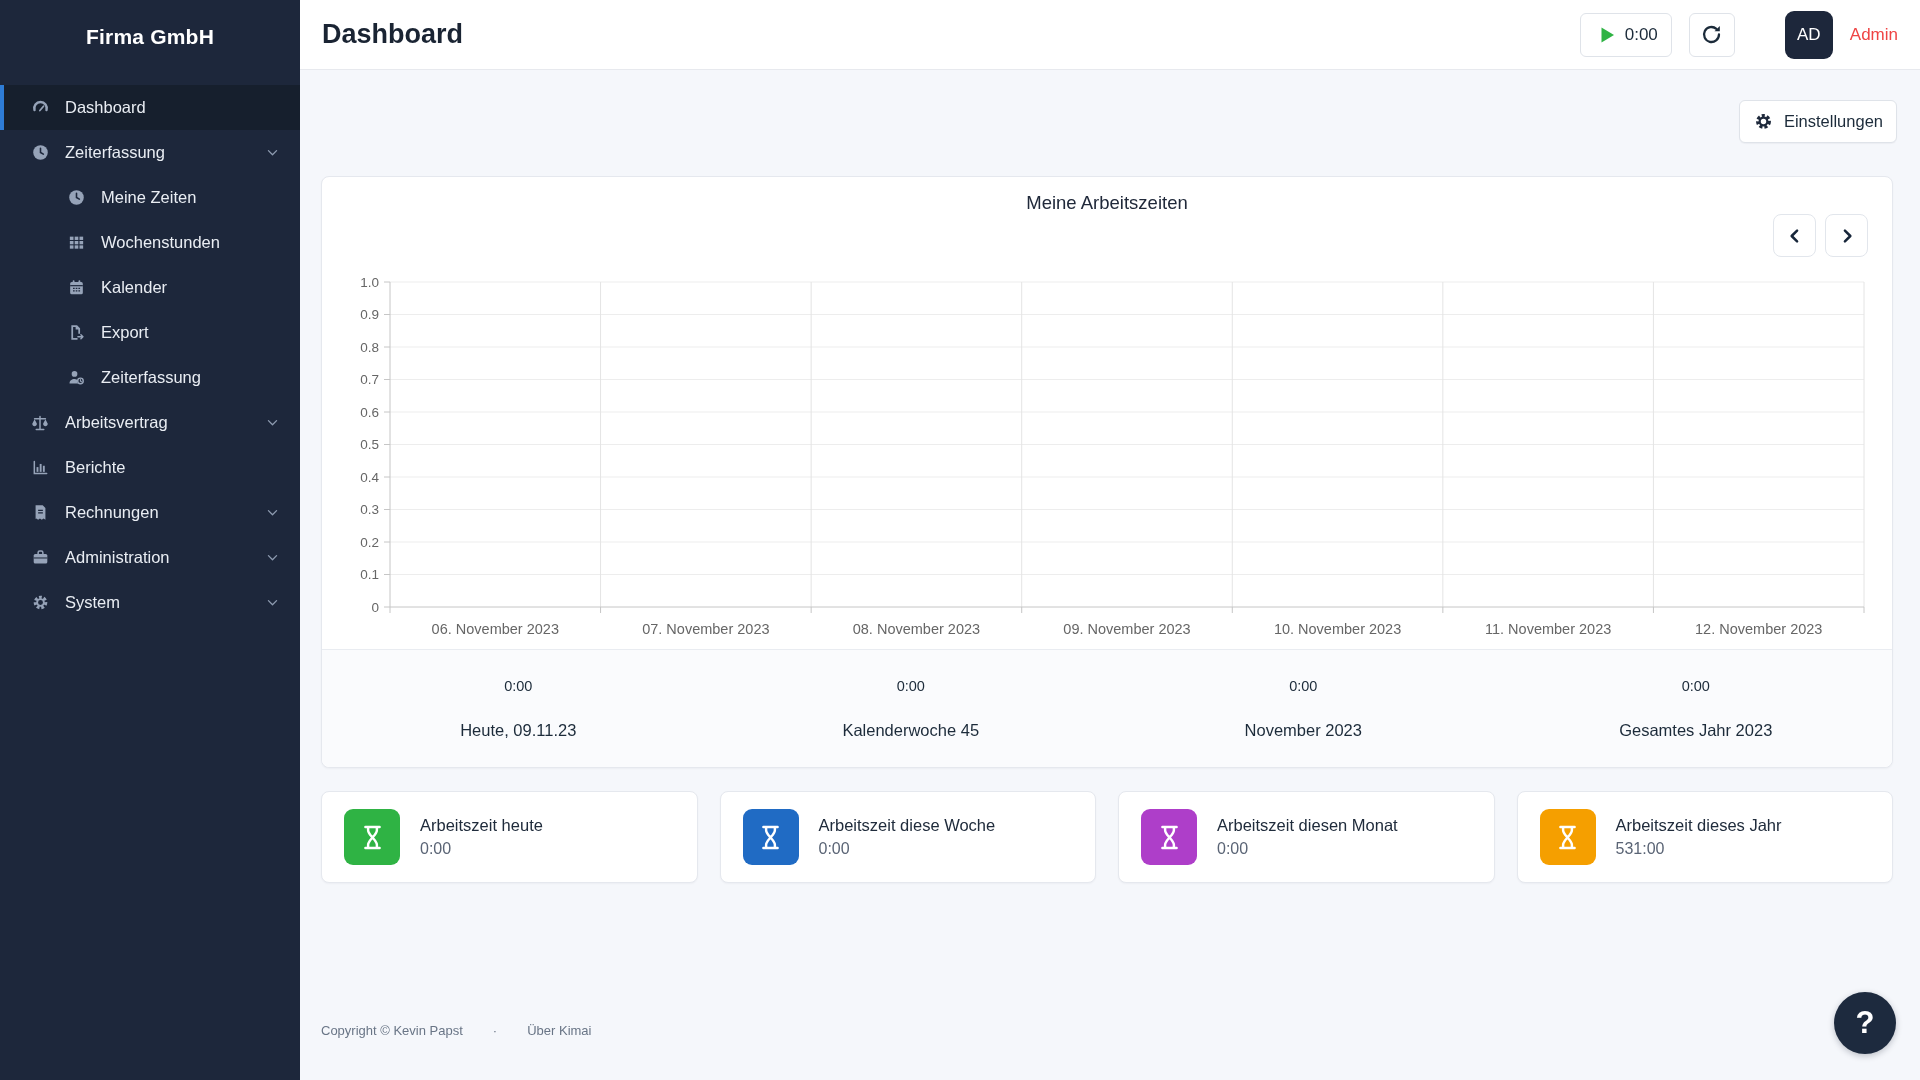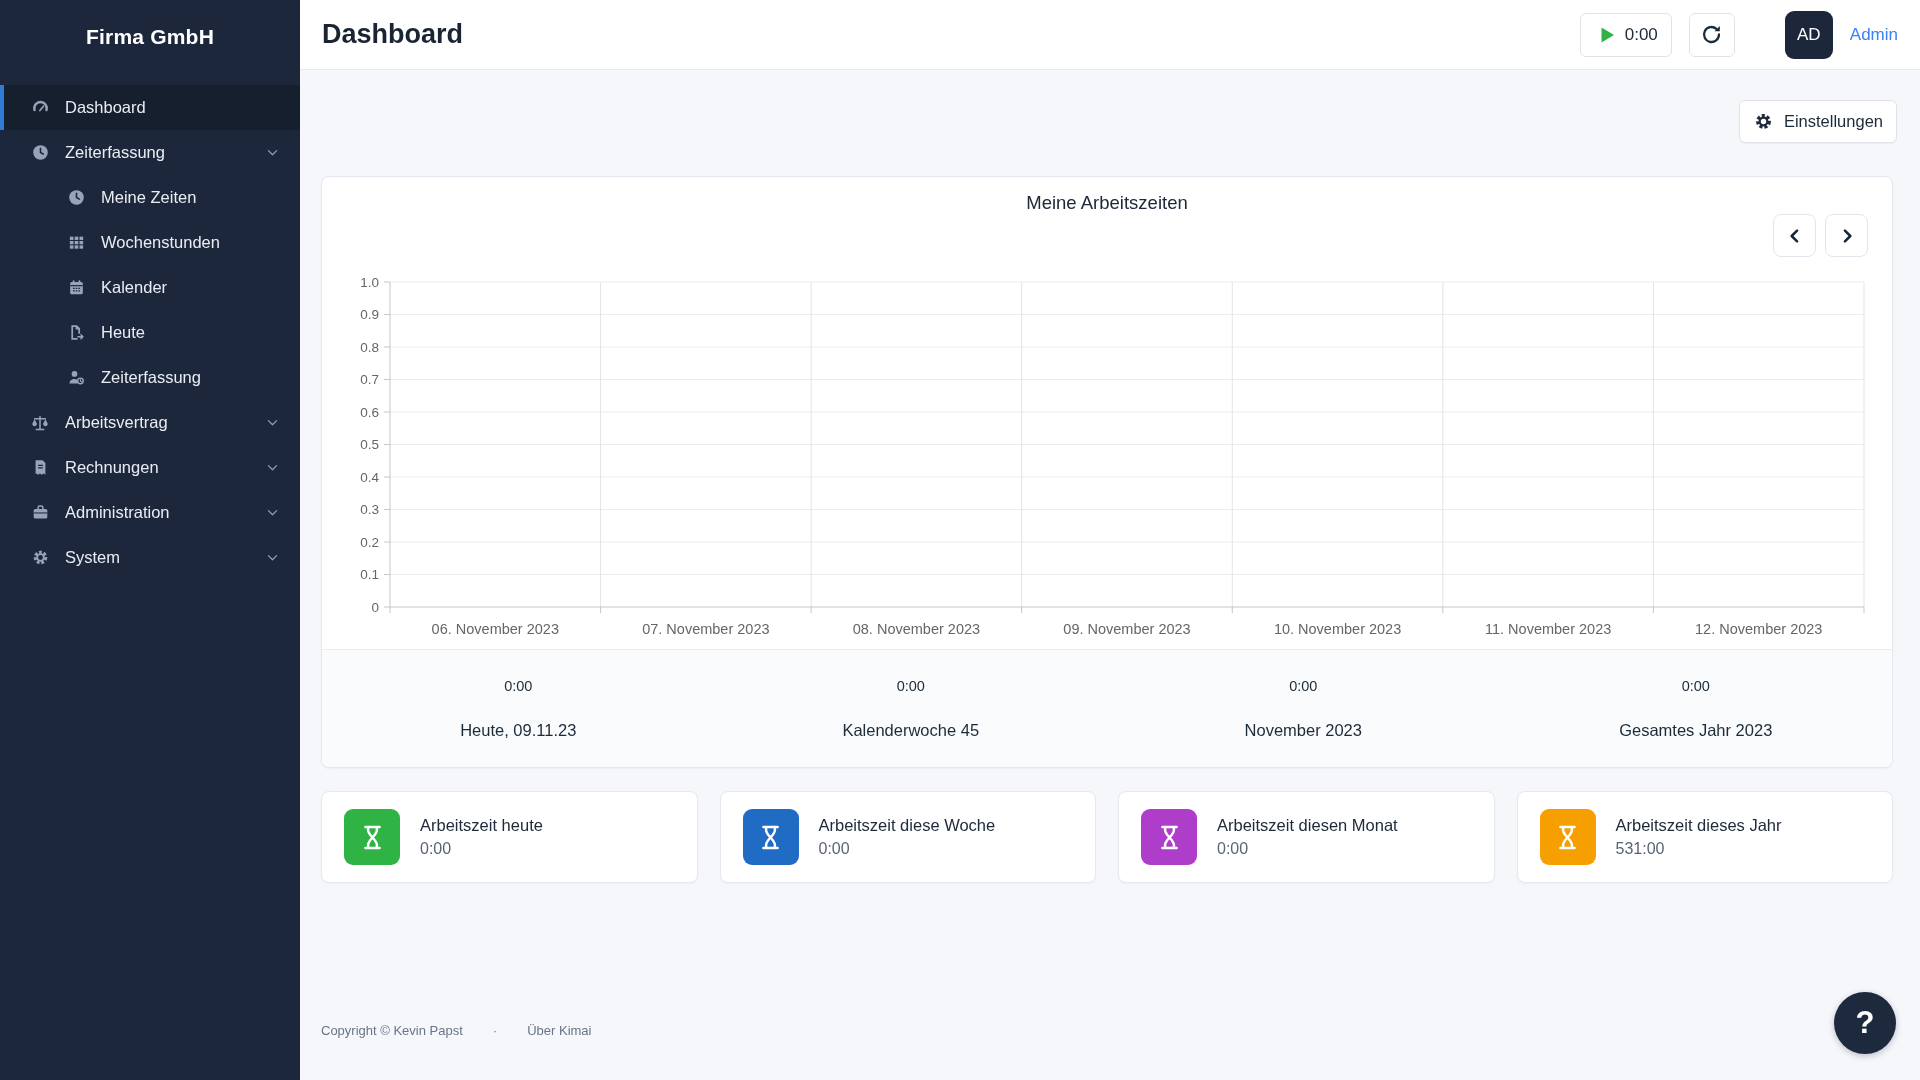--- a/index.html
+++ b/index.html
@@ -28,21 +28,21 @@
   .topbar { position:absolute; left:300px; top:0; right:0; height:70px; background:#ffffff;
             border-bottom:1px solid #e7e9ee; display:flex; align-items:center; padding:0 22px; z-index:4; }
   .page-title { font-size:27px; font-weight:bold; color:#1a2433; }
   .topbar-right { margin-left:auto; display:flex; align-items:center; gap:17px; }
   .btn-outline { display:flex; align-items:center; gap:7px; height:44px; padding:0 13px;
                  background:#fff; border:1px solid #dfe3e9; border-radius:6px; font-size:17px;
                  color:#1c2b3a; cursor:pointer; }
   .icon-btn-sq { width:46px; height:44px; padding:0; justify-content:center; }
   .avatar { width:48px; height:48px; border-radius:9px; background:#1d273b; color:#fff;
             display:flex; align-items:center; justify-content:center; font-size:17px; cursor:pointer;margin-left:33px; }
-  .user-name { font-size:17px; color:#3b82f6; cursor:pointer; }
+  .user-name { font-size:17px; color:#ef4444; cursor:pointer; }
 
   
   .content { position:absolute; left:300px; top:70px; right:0; bottom:0; }
   .settings-row { display:flex; justify-content:flex-end; padding:30px 23px 0; }
   .btn-settings { height:43px; font-size:16.5px; gap:10px; border-radius:6px; box-shadow:0 1px 1px rgba(25,35,55,.04); }
 
   .card { background:#fff; border:1px solid #e5e8ee; border-radius:8px; box-shadow:0 1px 2px rgba(20,30,50,.04); }
   .main-card { margin:33px 27px 0 21px; }
   .widget-header { display:flex; align-items:center; padding:15px 24px; height:72px;flex-direction:column; }
   .widget-title { font-size:18.5px; color:#20293a; }
@@ -138,21 +138,21 @@
         </span>
         <span class="nav-label">Kalender</span>
       </a>
       <a class="nav-item sub">
         <span class="nav-icon">
           <svg viewBox="0 0 24 24" width="19" height="19">
             <path d="M5.5 2.8h7.2l3.8 3.8v7h-2.2V8.2h-3.4V5H7.7v14h5.6v2H5.5z" fill="currentColor"></path>
             <path d="M13.8 17.4h6.3M17.6 14.9l2.5 2.5-2.5 2.5" fill="none" stroke="currentColor" stroke-width="1.9" stroke-linecap="round" stroke-linejoin="round"></path>
           </svg>
         </span>
-        <span class="nav-label">Heute</span>
+        <span class="nav-label">Export</span>
       </a>
       <a class="nav-item sub">
         <span class="nav-icon">
           <svg viewBox="0 0 24 24" width="19" height="19">
             <circle cx="9.5" cy="7.5" r="3.6" fill="currentColor"></circle>
             <path d="M3.2 19.6c0-3.4 2.8-5.6 6.3-5.6 1.2 0 2.3.25 3.2.7a5.3 5.3 0 0 0 1.3 4.9z" fill="currentColor"></path>
             <circle cx="17" cy="16.3" r="3.5" fill="none" stroke="currentColor" stroke-width="1.8"></circle>
             <path d="M17 14.7v1.7l1.2.9" fill="none" stroke="currentColor" stroke-width="1.5" stroke-linecap="round"></path>
           </svg>
         </span>
@@ -164,20 +164,31 @@
             <path d="M12 4.2v15M7.5 19.9h9M5.5 6.8h13" fill="none" stroke="currentColor" stroke-width="1.8" stroke-linecap="round"></path>
             <path d="M5.5 7.4l-2.8 5.6c0 1.6 1.3 2.8 2.8 2.8s2.8-1.2 2.8-2.8zM18.5 7.4l-2.8 5.6c0 1.6 1.3 2.8 2.8 2.8s2.8-1.2 2.8-2.8z" fill="currentColor"></path>
           </svg>
         </span>
         <span class="nav-label">Arbeitsvertrag</span>
         <span class="nav-chevron">
           <svg viewBox="0 0 24 24" width="15" height="15">
             <path d="M5.5 9l6.5 6.5L18.5 9" fill="none" stroke="currentColor" stroke-width="2.1" stroke-linecap="round" stroke-linejoin="round"></path>
           </svg>
         </span>
+      </a>
+      <a class="nav-item">
+        <span class="nav-icon">
+          <svg viewBox="0 0 24 24" width="19" height="19">
+            <path d="M4.2 4.5v15.2h15.6" fill="none" stroke="currentColor" stroke-width="1.9" stroke-linecap="round"></path>
+            <rect x="7" y="11.5" width="2.4" height="6" fill="currentColor"></rect>
+            <rect x="11" y="7.5" width="2.4" height="10" fill="currentColor"></rect>
+            <rect x="15" y="9.8" width="2.4" height="7.7" fill="currentColor"></rect>
+          </svg>
+        </span>
+        <span class="nav-label">Berichte</span>
       </a>
       <a class="nav-item">
         <span class="nav-icon">
           <svg viewBox="0 0 24 24" width="19" height="19">
             <path d="M5.8 2.8h9l3.4 3.4v14.9l-2.3-1.6-2.3 1.6-2.3-1.6-2.3 1.6-2.3-1.6-0.9.6z" fill="currentColor"></path>
             <path d="M9 9.4h6M9 12.4h6" stroke="#1d273b" stroke-width="1.6"></path>
           </svg>
         </span>
         <span class="nav-label">Rechnungen</span>
         <span class="nav-chevron">

